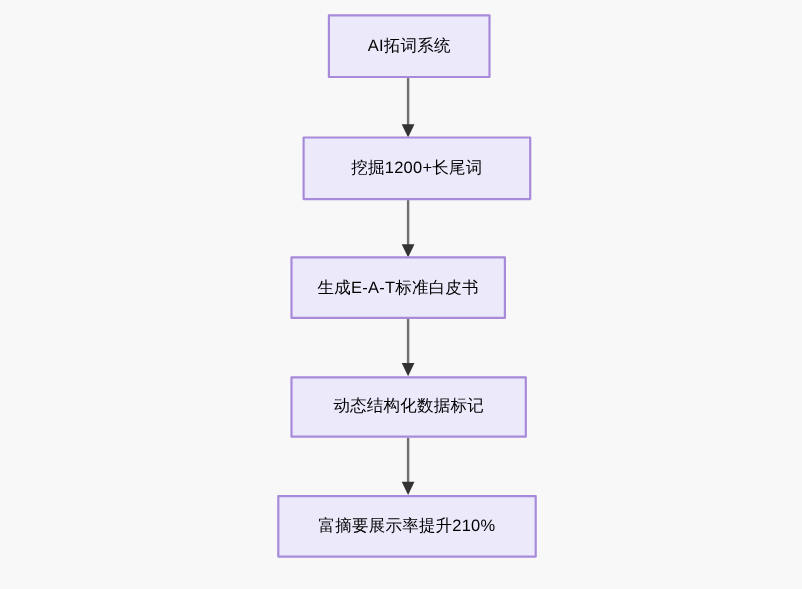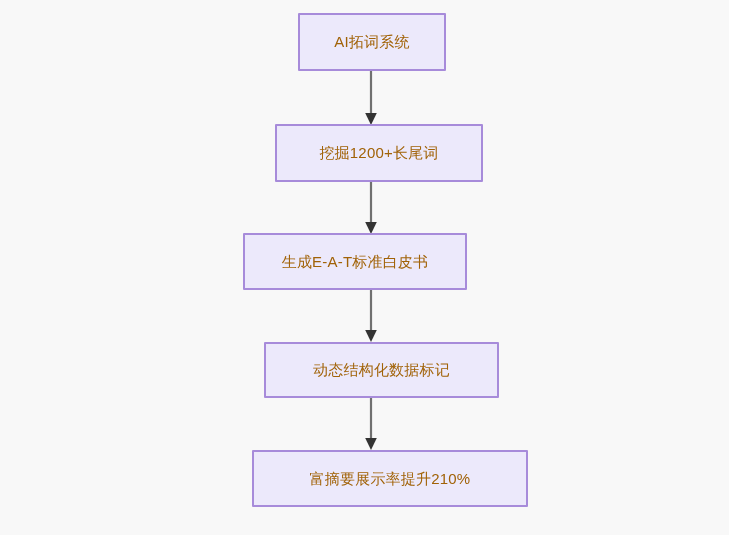--- a/index.html
+++ b/index.html
@@ -20,21 +20,21 @@
   }
   .node {
     position: absolute;
     box-sizing: border-box;
     background: #ece9fb;
     border: 2px solid #a78bda;
     border-radius: 1px;
     display: flex;
     align-items: center;
     justify-content: center;
-    color: #a16207;
+    color: #000000;
     font-size: 15px;
     line-height: 1.2;
     letter-spacing: 0.2px;
     white-space: nowrap;
   }
   .node-label {
     display: block;
     padding: 0 8px;
   }
   .connector {
@@ -69,39 +69,39 @@
     <span class="node-label">挖掘1200+长尾词</span>
   </div>
 
   <div class="connector" style="left:358px; top:182px; width:26px; height:52px;">
     <svg viewBox="0 0 26 52" preserveAspectRatio="none" aria-hidden="true">
       <line x1="13" y1="0" x2="13" y2="43" stroke="#707070" stroke-width="2.2"></line>
       <polygon points="13,52 7.2,40 18.8,40" fill="#333333"></polygon>
     </svg>
   </div>
 
-  <div class="node" style="left:243px; top:233px; width:224px; height:57px;">
+  <div class="node" style="left:264px; top:233px; width:196px; height:57px;">
     <span class="node-label">生成E-A-T标准白皮书</span>
   </div>
 
   <div class="connector" style="left:358px; top:290px; width:26px; height:52px;">
     <svg viewBox="0 0 26 52" preserveAspectRatio="none" aria-hidden="true">
       <line x1="13" y1="0" x2="13" y2="43" stroke="#707070" stroke-width="2.2"></line>
       <polygon points="13,52 7.2,40 18.8,40" fill="#333333"></polygon>
     </svg>
   </div>
 
-  <div class="node" style="left:264px; top:342px; width:235px; height:56px;">
+  <div class="node" style="left:264px; top:342px; width:215px; height:56px;">
     <span class="node-label">动态结构化数据标记</span>
   </div>
 
   <div class="connector" style="left:358px; top:398px; width:26px; height:52px;">
     <svg viewBox="0 0 26 52" preserveAspectRatio="none" aria-hidden="true">
       <line x1="13" y1="0" x2="13" y2="43" stroke="#707070" stroke-width="2.2"></line>
       <polygon points="13,52 7.2,40 18.8,40" fill="#333333"></polygon>
     </svg>
   </div>
 
-  <div class="node" style="left:252px; top:450px; width:276px; height:57px;">
+  <div class="node" style="left:252px; top:450px; width:236px; height:57px;">
     <span class="node-label">富摘要展示率提升210%</span>
   </div>
 
 </div>
 
 </body></html>

